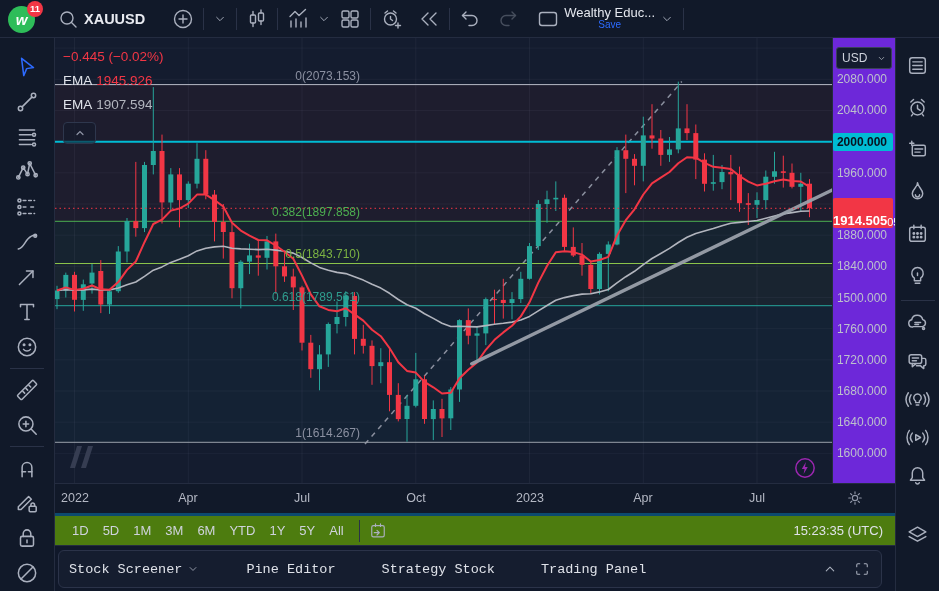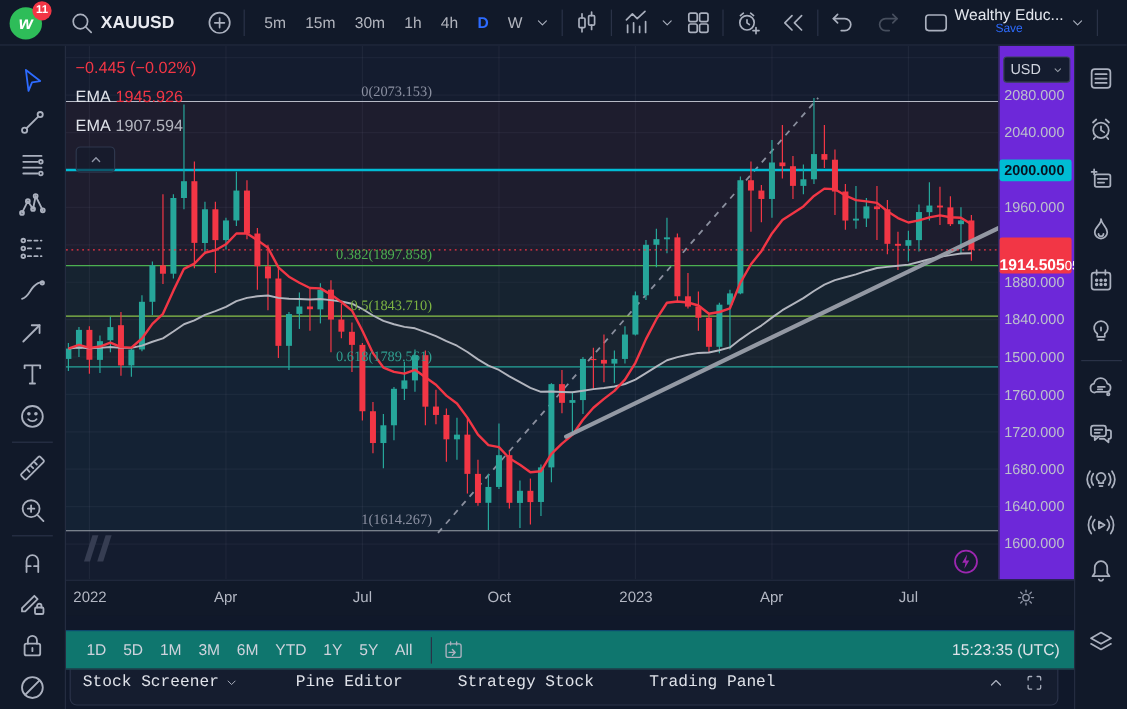--- a/index.html
+++ b/index.html
@@ -57,21 +57,21 @@
 
   
   #chart { position:absolute; left:55px; top:38px; width:777px; height:445px; background:#141c2f; }
   #chartSvg { position:absolute; left:0; top:0; }
   #legend { position:absolute; left:8px; top:6px; z-index:3; }
   #legend .row { height:24px; display:flex; align-items:center; font-size:13.5px; }
   #legend-change { color:#f23645; }
   .ema-label { color:#dfe2e9; margin-right:4px; }
   #collapse-btn { margin-top:6px; width:33px; height:22px; border:1px solid #2e374d; border-radius:4px;
     background:rgba(19,26,43,.6); display:flex; align-items:center; justify-content:center; cursor:pointer; color:#8f95a6; }
-  .fib-label { position:absolute; right:472px; font-size:12px; white-space:nowrap; z-index:2;font-family:Liberation Serif, serif; }
+  .fib-label { position:absolute; right:472px; font-size:12px; white-space:nowrap; z-index:2; }
   #watermark { position:absolute; left:12px; top:406px; opacity:.9; z-index:1; }
   #lightning-fab { position:absolute; left:739px; top:419px; width:22px; height:22px; z-index:3; cursor:pointer; }
 
   
   #price-axis { position:absolute; left:832px; top:38px; width:63px; height:445px;
     background:#6d28d9; border-left:1px solid #242c40; z-index:4; }
   #currency-box { position:absolute; left:3px; top:9px; width:56px; height:22px; border:1px solid #3a4258;
     border-radius:3px; display:flex; align-items:center; justify-content:space-between; padding:0 5px;
     font-size:12px; color:#cfd3dd; cursor:pointer; background:#141c2f; }
   .p-tick { position:absolute; right:8px; font-size:12px; color:#bcc0cc; }
@@ -84,22 +84,22 @@
 
   
   #time-axis { position:absolute; left:55px; top:483px; width:840px; height:30px;
     background:#111929; border-top:1px solid #242c40; z-index:4; }
   .t-tick { position:absolute; top:7px; transform:translateX(-50%); font-size:12.5px; color:#b4b8c4; }
   #axis-gear { position:absolute; right:30px; top:4px; }
   #axis-gear .icon { width:20px; height:20px; color:#8f95a6; }
 
   
   #range-bar { position:absolute; left:55px; top:513px; width:840px; height:33px;
-    background:#0f766e; border-top:1px solid #0c4a6e; border-bottom:1px solid #242c40;
-    display:flex; align-items:center; z-index:4;margin-top:12px; }
+    background:#4d7c0f; border-top:3px solid #0c4a6e; border-bottom:1px solid #242c40;
+    display:flex; align-items:center; z-index:4; }
   .range-btn { padding:4px 7px; color:#cfd3dd; font-size:13px; cursor:pointer; border-radius:4px; }
   #clock { position:absolute; right:12px; font-size:13px; color:#dfe2e9; }
 
   
   #bottom-area { position:absolute; left:55px; top:546px; width:840px; height:45px; z-index:3;font-family:Liberation Mono, monospace; }
   #bottom-panel { position:absolute; left:3px; top:4px; width:824px; height:38px; background:#151d2f;
     border:1px solid #2b3349; border-radius:6px; display:flex; align-items:center; padding:0 10px; }
   .bottom-tab { display:flex; align-items:center; gap:4px; color:#dfe2e9; font-size:13.5px; cursor:pointer; margin-right:46px; white-space:nowrap; }
   #panel-right { margin-left:auto; display:flex; align-items:center; gap:14px; }
 </style>
@@ -118,29 +118,20 @@
       </svg>
     </span>
   <span id="symbol-name">XAUUSD</span>
   <span class="icon" style="margin-left:16px">
       <svg viewBox="0 0 24 24">
         <circle cx="12" cy="12" r="8.5"></circle>
         <path d="M12 8v8M8 12h8"></path>
       </svg>
     </span>
   <span class="vsep"></span>
-  <div id="tf-group" style="display:flex;align-items:center">
-      <span class="tf-btn">5m</span>
-      <span class="tf-btn">15m</span>
-      <span class="tf-btn">30m</span>
-      <span class="tf-btn">1h</span>
-      <span class="tf-btn">4h</span>
-      <span class="tf-btn active">D</span>
-      <span class="tf-btn">W</span>
-    </div>
   <span class="icon sm">
       <svg viewBox="0 0 24 24">
         <path d="M7 9.5l5 5 5-5"></path>
       </svg>
     </span>
   <span class="vsep"></span>
   <span class="icon">
       <svg viewBox="0 0 24 24">
         <path d="M8 4.5V8M8 16v3.5M16 3v3M16 14v3.5"></path>
         <rect x="5.5" y="8" width="5" height="8" rx="1"></rect>

